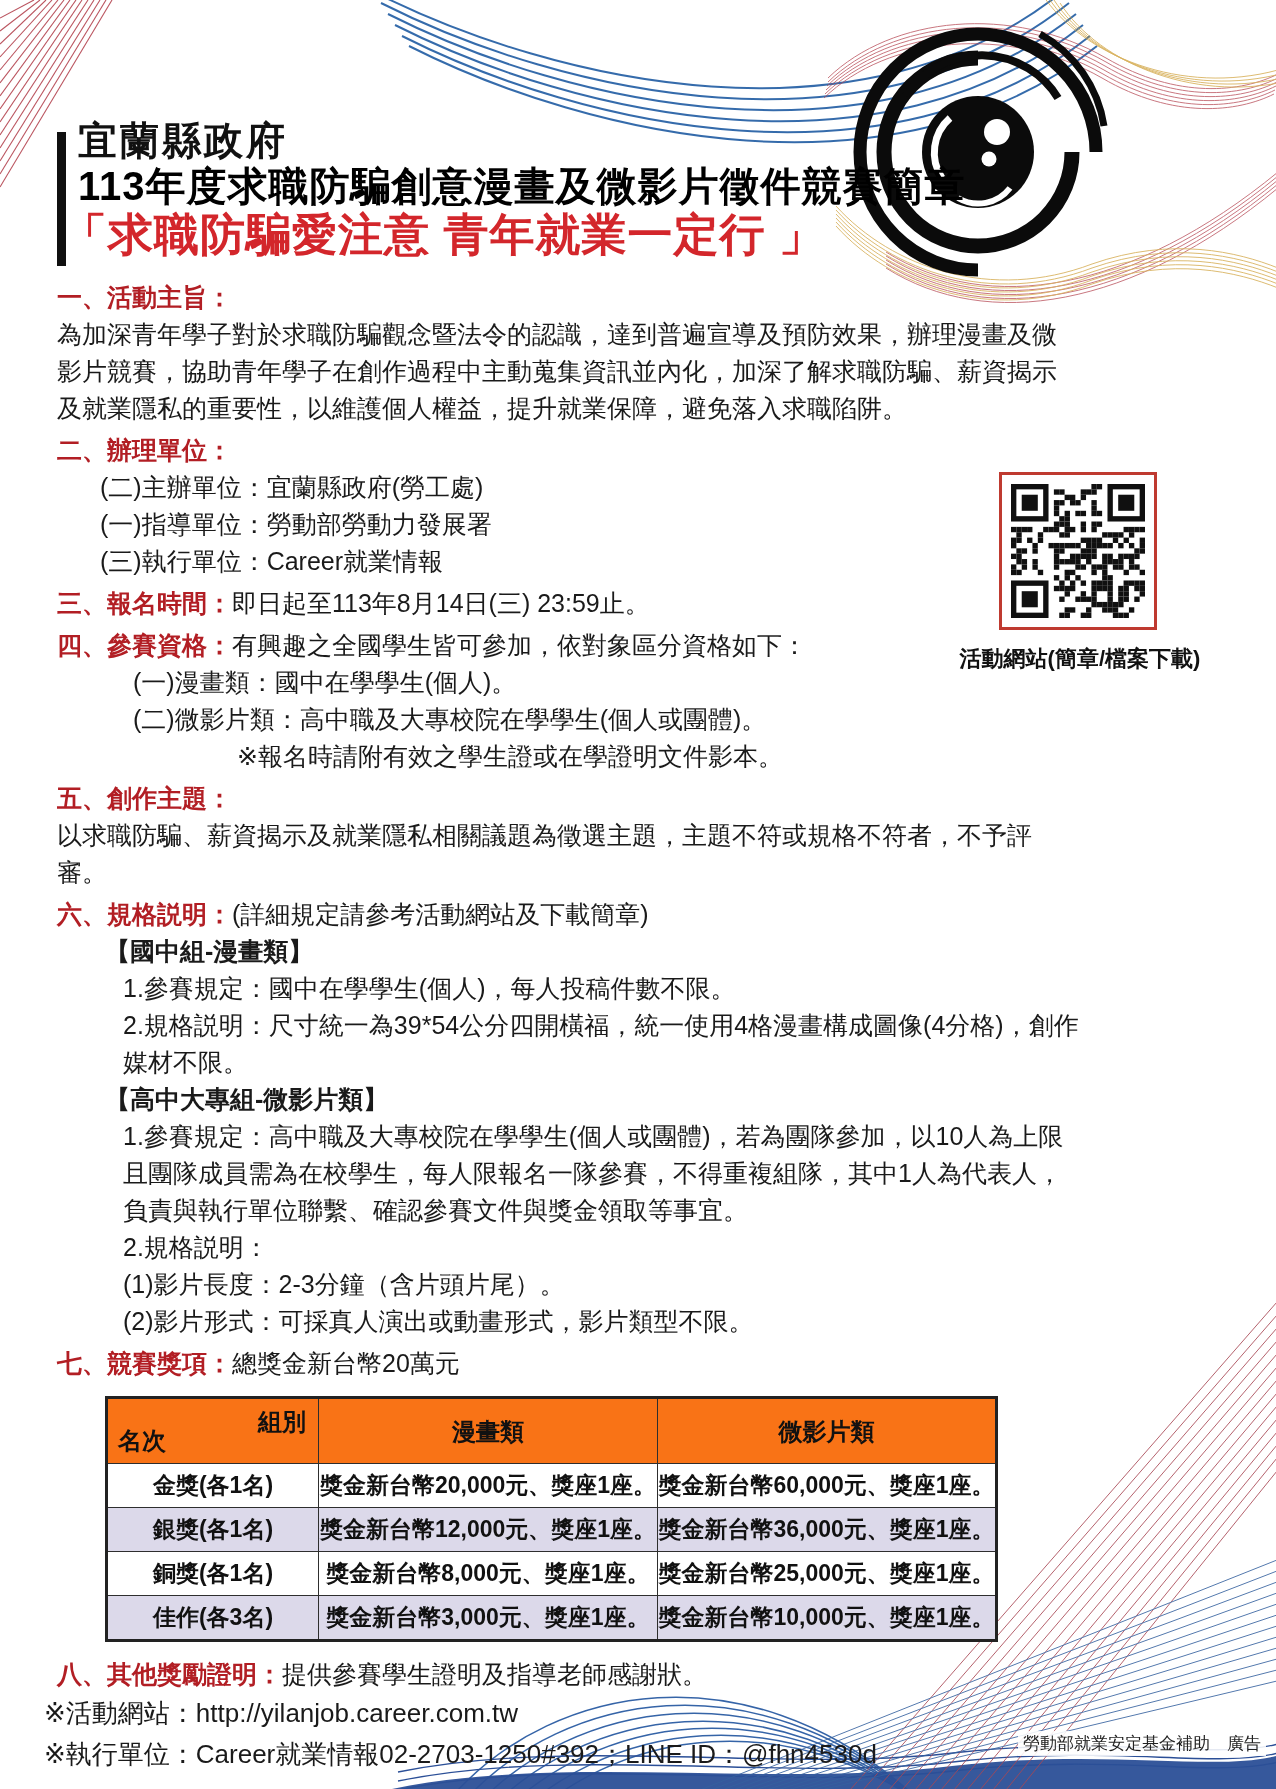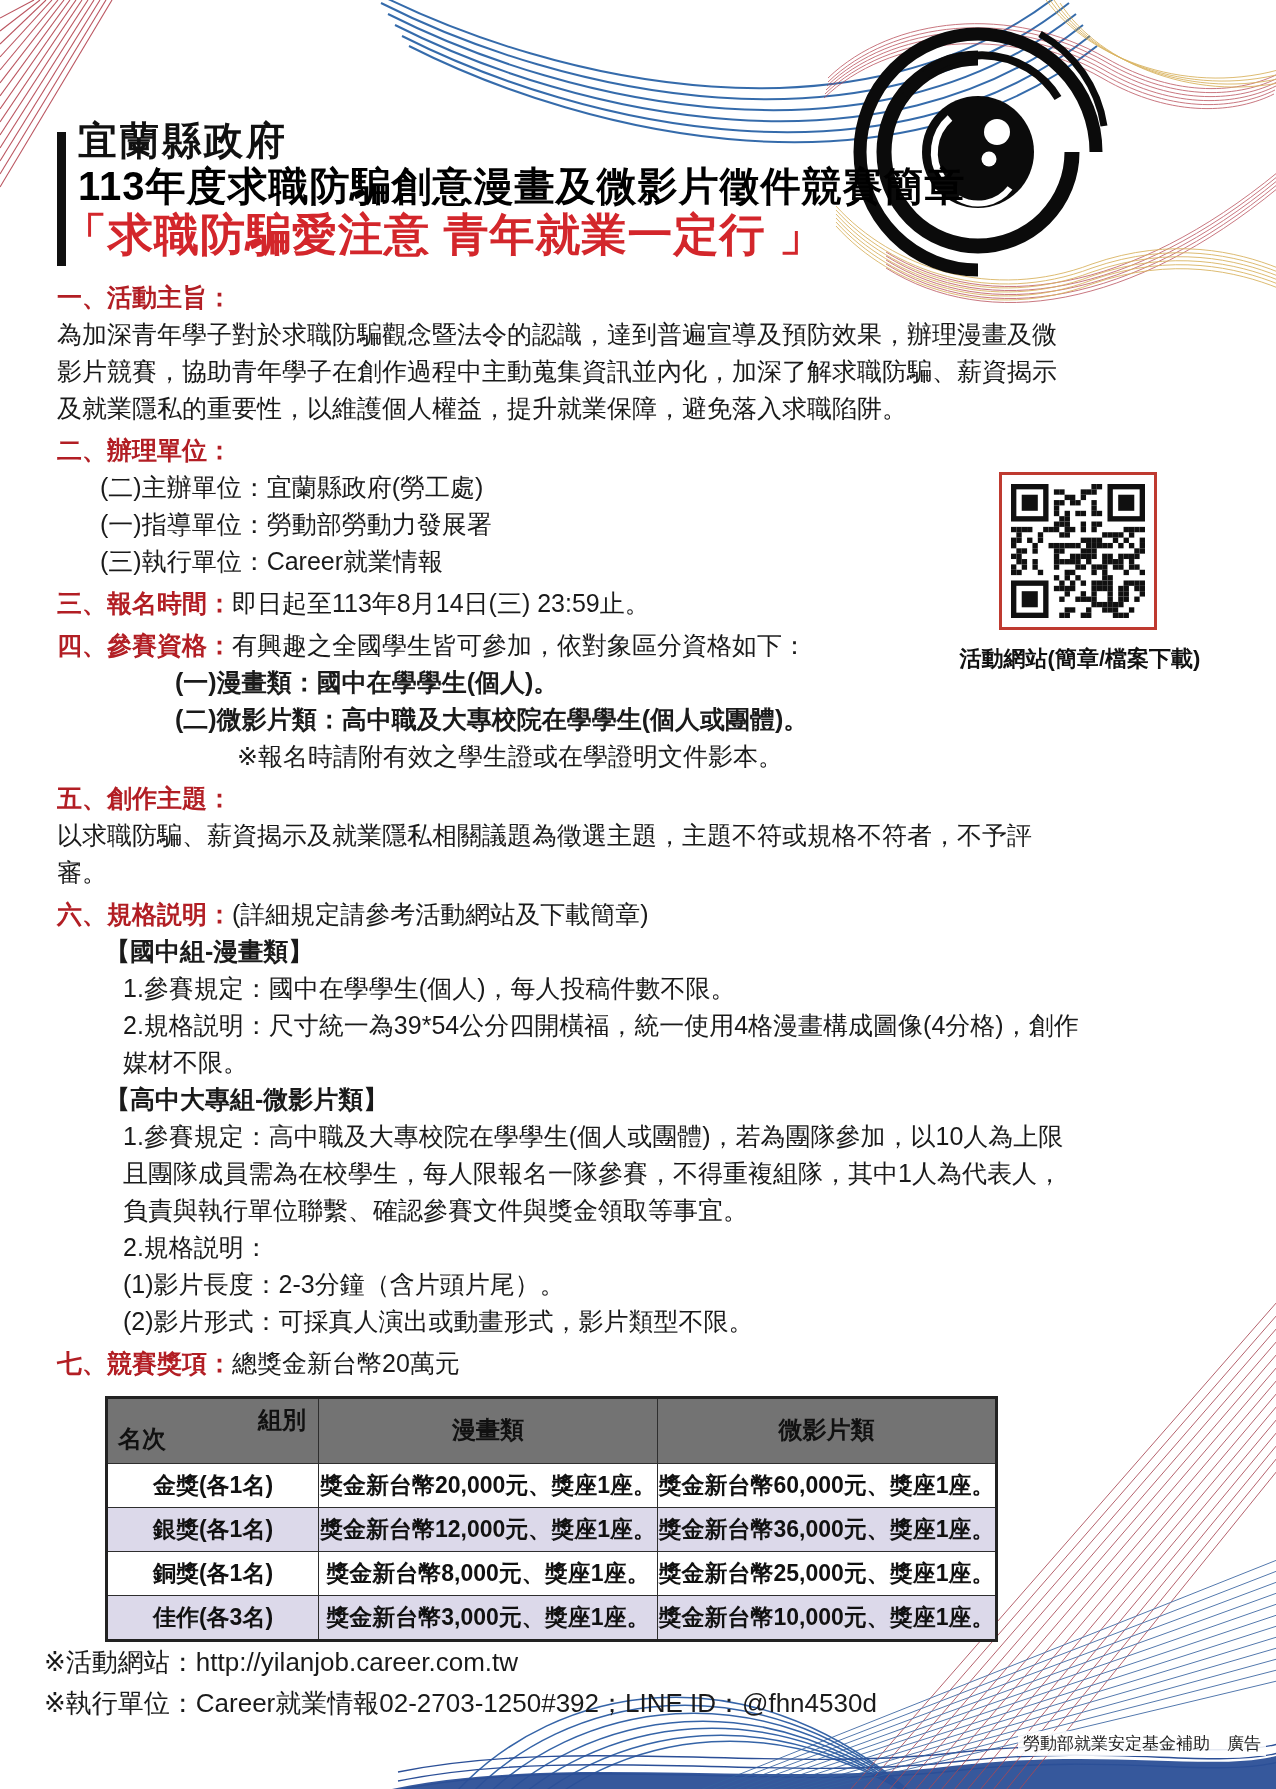--- a/index.html
+++ b/index.html
@@ -11,29 +11,29 @@
   .hdr-bar{left:57px;top:132px;width:9px;height:134px;background:#101010;}
   .hdr-agency{left:78px;top:114px;font-size:39px;font-weight:bold;letter-spacing:3px;color:#111;white-space:nowrap;}
   .hdr-title{left:78px;top:159px;font-size:40px;font-weight:bold;letter-spacing:1px;color:#000000;white-space:nowrap;}
   .hdr-slogan{left:62px;top:205px;font-size:45px;font-weight:bold;color:#d3262b;letter-spacing:1px;white-space:nowrap;}
 
   .body{left:57px;top:274px;width:1022px;font-size:25px;line-height:37px;}
   .sec{margin-top:5px;}
   .sh,.sh-inline{color:#b21e24;font-weight:bold;}
   .para{}
   .item{margin-left:43px;}
-  .s4-item{margin-left:118px;font-weight:bold;}
+  .s4-item{margin-left:76px;font-weight:normal;}
   .s4-note{margin-left:180px;}
   .gtitle{margin-left:48px;font-weight:bold;}
   .gline{margin-left:66px;}
 
   table.prize{border-collapse:collapse;table-layout:fixed;width:890px;margin:14px 0 0 48px;
               border:3px solid #222;font-size:23px;}
   table.prize td{border:1.6px solid #2e2e2e;text-align:center;font-weight:bold;padding:0;color:#111;}
-  table.prize tr.thead td{background:#737373;height:64px;font-size:24px;font-family:Liberation Mono, monospace;}
+  table.prize tr.thead td{background:#f97316;height:64px;font-size:24px;}
   table.prize tr.r td{height:43px;background:#fff;}
   table.prize tr.r.alt td{background:#dcd9ea;}
   td.corner{position:relative;
     background-image:linear-gradient(to bottom right,
       rgba(0,0,0,0) calc(50% - 1px), #333 calc(50% - 1px),
       #333 calc(50% + 1px), rgba(0,0,0,0) calc(50% + 1px));}
   td.corner .c-top{position:absolute;top:4px;right:12px;}
   td.corner .c-bot{position:absolute;bottom:4px;left:10px;}
 
   .after-table{margin-top:14px;}
@@ -266,20 +266,23 @@
         <td>獎金新台幣25,000元、獎座1座。</td>
       </tr>
       <tr class="r alt">
         <td>佳作(各3名)</td>
         <td>獎金新台幣3,000元、獎座1座。</td>
         <td>獎金新台幣10,000元、獎座1座。</td>
       </tr>
       </tbody>
     </table>
 
+    <div class="sec after-table">
+      <span class="sh-inline">八、其他獎勵證明：</span><span>提供參賽學生證明及指導老師感謝狀。</span>
+    </div>
 
     <div class="note">※活動網站：http://yilanjob.career.com.tw</div>
     <div class="note">※執行單位：Career就業情報02-2703-1250#392；LINE ID：@fhn4530d</div>
   </div>
 
   <div class="layer qr-box">
     <svg id="qr-svg" viewBox="0 0 25 25">
         <g fill="#101010">
           <rect x="15" y="0" width="1" height="1"></rect>
           <rect x="16" y="0" width="1" height="1"></rect>

